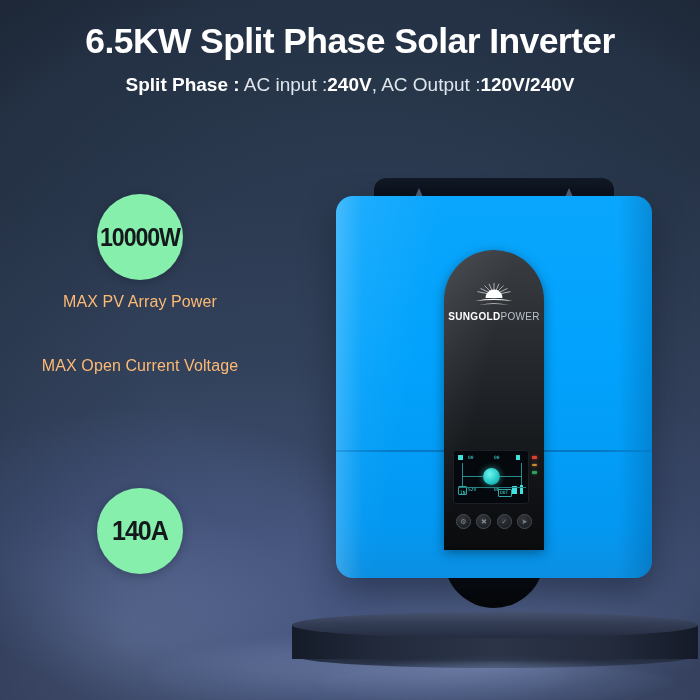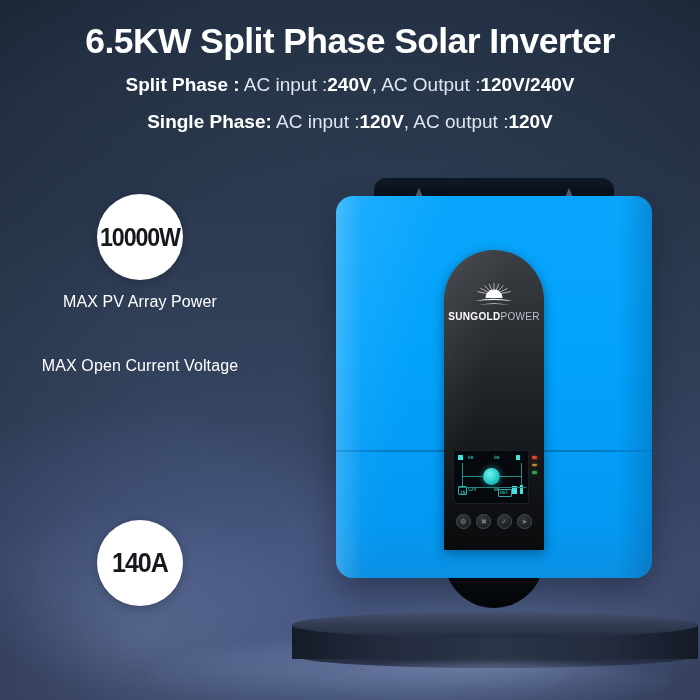--- a/index.html
+++ b/index.html
@@ -74,44 +74,44 @@
   
   .badge-group {
     position: absolute;
     z-index: 6;
     text-align: center;
   }
   .badge-circle {
     width: 86px;
     height: 86px;
     border-radius: 50%;
-    background: #ffffff;
+    background: #86efac;
     margin: 0 auto;
     display: flex;
     align-items: center;
     justify-content: center;
     box-shadow: 0 2px 10px rgba(10,16,28,0.28);
   }
   .badge-value {
     font-weight: bold;
     color: #15181c;
     letter-spacing: -1.2px;
     transform: scaleX(0.93);
   }
   .badge-caption {
     margin-top: 13px;
     font-size: 16px;
-    color: #ffffff;
+    color: #fdba74;
     white-space: nowrap;
     letter-spacing: 0.1px;
   }
 
   #badge-0 { left: 44px; top: 194px; width: 192px; }
   #badge-1 { left: 22px; top: 344px; width: 236px; }
-  #badge-2 { left: 40px; top: 520px; width: 200px; }
+  #badge-2 { left: 40px; top: 488px; width: 200px; }
 
   #badge-0 .badge-value { font-size: 25px; }
   #badge-1 .badge-value { font-size: 27px; }
   #badge-2 .badge-value { font-size: 27px; }
 
   
   .product {
     position: absolute;
     left: 318px;
     top: 178px;
@@ -369,25 +369,20 @@
 
   <div class="header">
     <h1 class="title">6.5KW Split Phase Solar Inverter</h1>
 
     <div class="subline row1">
       <span class="sub-strong">Split Phase :</span>
       <span class="sub-light">AC input :</span><span class="sub-strong">240V</span><span class="sub-light">,</span>
       <span class="sub-light">AC Output :</span><span class="sub-strong">120V/240V</span>
     </div>
 
-    <div class="subline row2">
-      <span class="sub-strong">Single Phase:</span>
-      <span class="sub-light">AC input :</span><span class="sub-strong">120V</span><span class="sub-light">,</span>
-      <span class="sub-light">AC output :</span><span class="sub-strong">120V</span>
-    </div>
   </div>
 
   <div class="badge-group" id="badge-0">
     <div class="badge-circle">
       <span class="badge-value">10000W</span>
     </div>
     <div class="badge-caption">MAX PV Array Power</div>
   </div>
 
   <div class="badge-group" id="badge-1">

